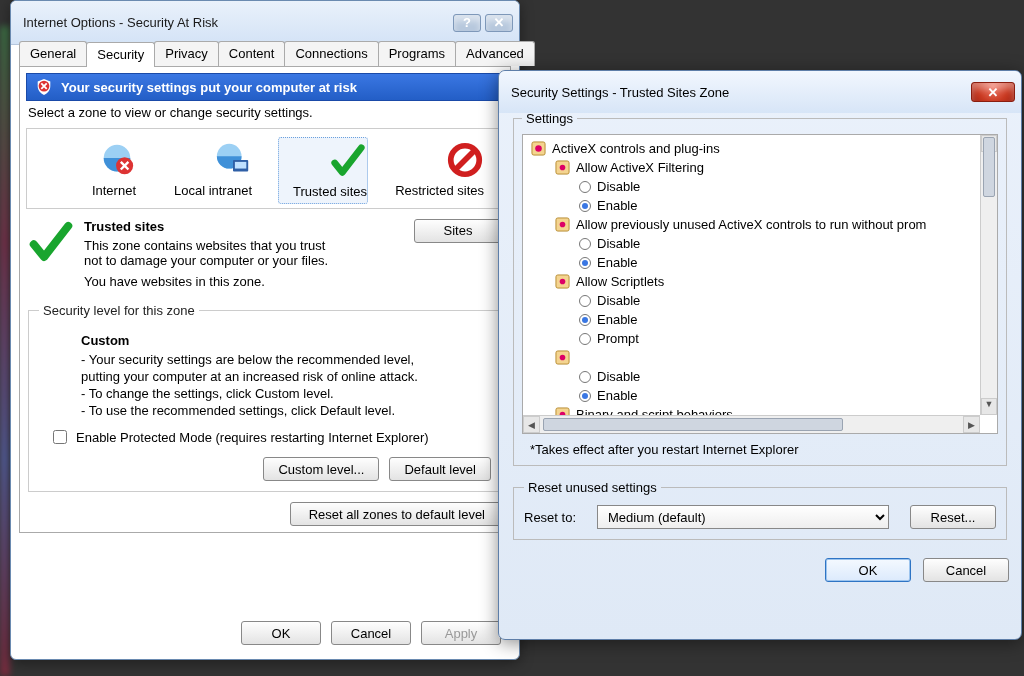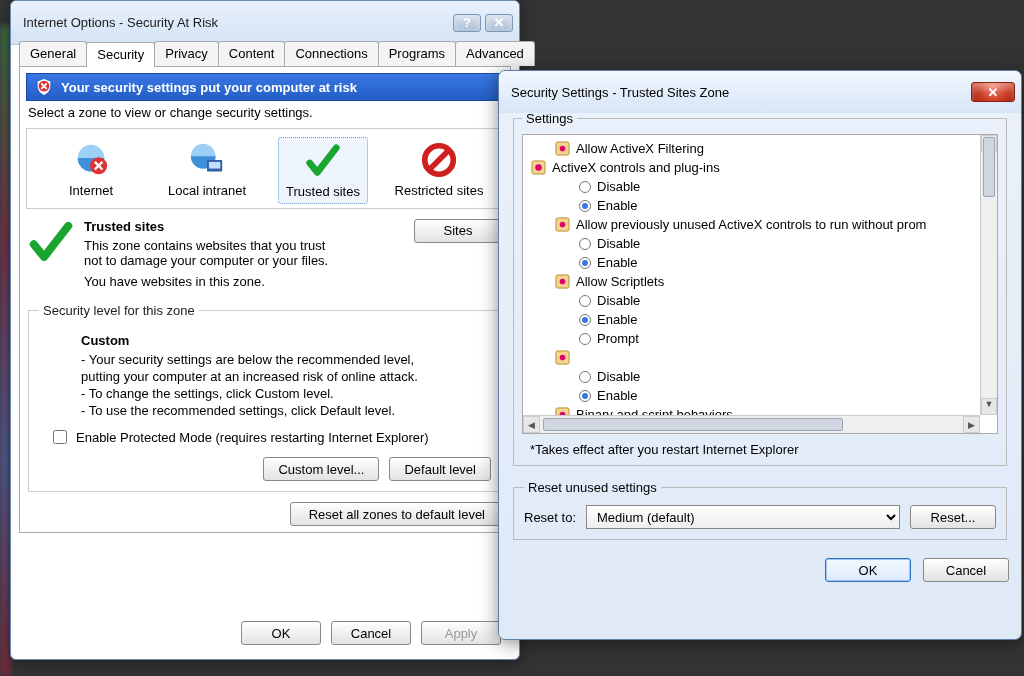--- a/index.html
+++ b/index.html
@@ -33,21 +33,21 @@
   .tab.active { background:#fff; top:1px; z-index:2;}
   .tabpanel { border:1px solid #aaa; border-top:none; padding:6px; background:#fff;}
   .risk-banner {
     display:flex; align-items:center; gap:8px; padding:4px 8px;
     background: linear-gradient(#3a77e3,#235ec6); border:1px solid #1a4aa8;
     color:#fff; font-weight:bold;
   }
   .shield { width:18px; height:18px; }
   .instr { margin:4px 2px 8px; }
   .zones { border:1px solid #ccc; padding:8px 6px 4px; display:flex; justify-content:space-around;}
-  .zone { width:90px; text-align:center; padding:4px 0; border-radius:3px;}
+  .zone { width:90px; text-align:right; padding:4px 0; border-radius:3px;}
   .zone.selected { background:#eef4fc; border:1px dotted #6aa0de;}
   .zone .zicon { font-size:34px; line-height:34px; height:38px;}
   .zone .zlabel { margin-top:4px;}
   .trusted-desc { display:flex; gap:10px; margin:10px 2px 0; }
   .trusted-desc .check { font-size:44px; color:#19a52e; line-height:40px; font-weight:bold;}
   .trusted-desc .txt { flex:1; }
   .trusted-desc .txt .hd { font-weight:bold; margin-bottom:4px;}
   .sites-btn {
     width:88px; height:24px; border:1px solid #888; background:linear-gradient(#fefefe,#e3e3e3);
     border-radius:3px; text-align:center; line-height:22px;
@@ -99,21 +99,21 @@
   .vscroll { position:absolute; right:0; top:0; bottom:18px; width:17px; background:#efefef; border-left:1px solid #ccc;}
   .vscroll .thumb { position:absolute; left:2px; right:2px; top:2px; height:60px; background:#cfd6e0; border:1px solid #9aa4b2; border-radius:2px;}
   .vscroll .arrow { position:absolute; left:0; right:0; height:17px; text-align:center; font-size:9px; color:#555; background:#e7e7e7; border:1px solid #ccc;}
   .vscroll .arrow.up { top:0;} .vscroll .arrow.dn { bottom:0;}
   .hscroll { position:absolute; left:0; right:17px; bottom:0; height:18px; background:#efefef; border-top:1px solid #ccc;}
   .hscroll .thumb { position:absolute; top:2px; bottom:2px; left:20px; width:300px; background:#cfd6e0; border:1px solid #9aa4b2; border-radius:2px;}
   .hscroll .arrow { position:absolute; top:0; bottom:0; width:17px; text-align:center; font-size:9px; line-height:16px; color:#555; background:#e7e7e7; border:1px solid #ccc;}
   .hscroll .arrow.l { left:0;} .hscroll .arrow.r { right:0;}
   .note { margin:8px 2px 0 8px;}
   fieldset.reset { border:1px solid #bbb; margin-top:14px; padding:10px;}
-  .reset-row { display:flex; align-items:center; gap:10px;}
+  .reset-row { display:flex; align-items:center; gap:21px;}
   select.reset-sel { flex:1; height:24px; border:1px solid #888; background:linear-gradient(#fff,#eee); padding:0 6px;}
   .sec-bottom { display:flex; justify-content:flex-end; gap:12px; margin-top:18px;}
   .btn.primary { border:1px solid #2e74c4; background:linear-gradient(#f4f9ff,#dceafc); color:#000; box-shadow:0 0 0 1px #9cc4ee inset;}
   .truncated { color:#888; padding-left:70px;}
 </style>
 </head>
 <body>
 
 <div class="desktop-strip"></div>
 
@@ -243,38 +243,38 @@
     <span class="sec-title">Security Settings - Trusted Sites Zone</span>
     <span class="sec-close">✕</span>
   </div>
 
   <div class="sec-body">
     <fieldset class="settings">
       <legend>Settings</legend>
 
       <div class="tree">
         <div class="tree-inner">
-          <div class="node lvl1">
-            <span class="miniicon">
-                <svg viewBox="0 0 16 16">
-                  <rect x="1" y="1" width="14" height="14" rx="2" fill="#f4d490" stroke="#b58a2e"></rect>
-                  <circle cx="8" cy="8" r="3" fill="#d06"></circle>
-                </svg>
-              </span>
-            <span>Allow ActiveX Filtering</span>
-          </div>
-
           <div class="node cat">
             <span class="miniicon">
               <svg viewBox="0 0 16 16">
                   <rect x="1" y="1" width="14" height="14" rx="2" fill="#f4d490" stroke="#b58a2e"></rect>
                   <circle cx="8" cy="8" r="3.5" fill="#d06"></circle>
                 </svg>
             </span>
             <span>ActiveX controls and plug-ins</span>
+          </div>
+
+          <div class="node lvl1">
+            <span class="miniicon">
+                <svg viewBox="0 0 16 16">
+                  <rect x="1" y="1" width="14" height="14" rx="2" fill="#f4d490" stroke="#b58a2e"></rect>
+                  <circle cx="8" cy="8" r="3" fill="#d06"></circle>
+                </svg>
+              </span>
+            <span>Allow ActiveX Filtering</span>
           </div>
           <div class="node opt">
               <span class="radio"></span>
               <span>Disable</span>
             </div>
           <div class="node opt">
               <span class="radio sel"></span>
               <span>Enable</span>
             </div>
 

